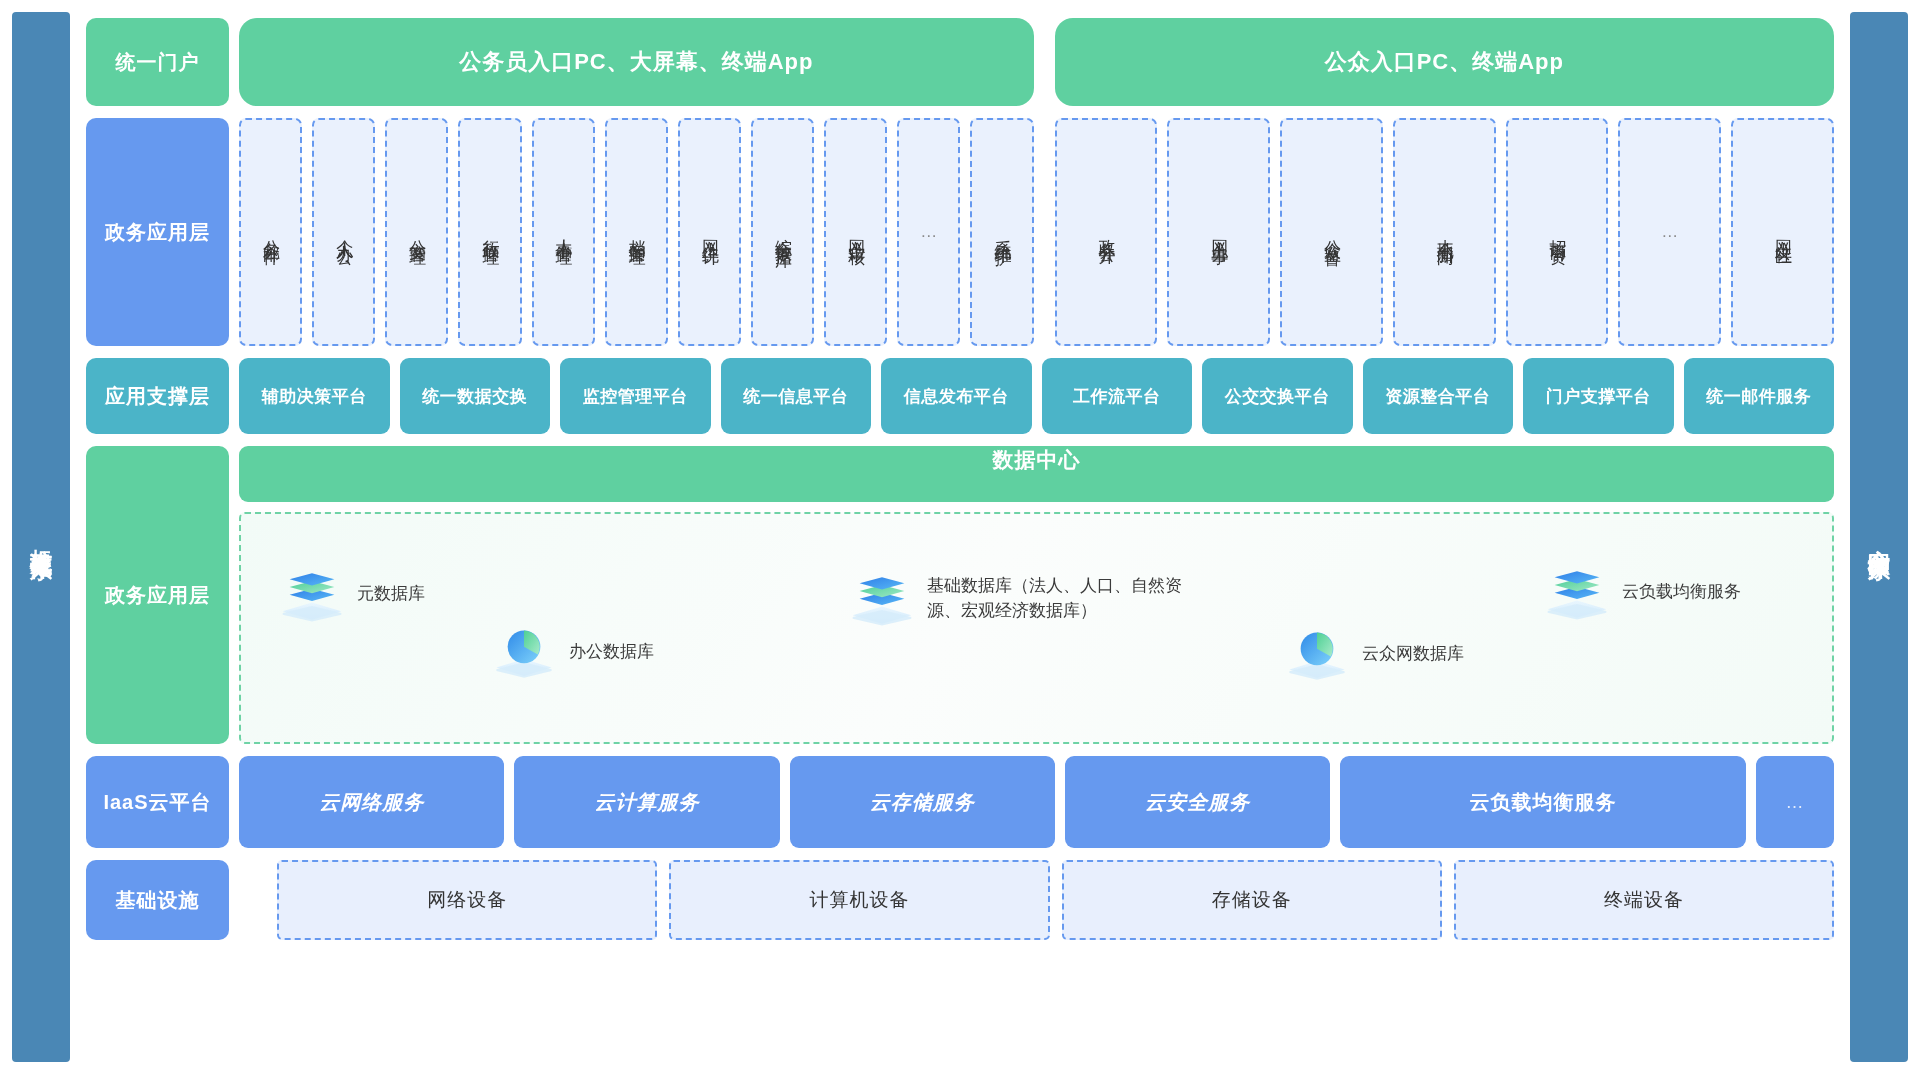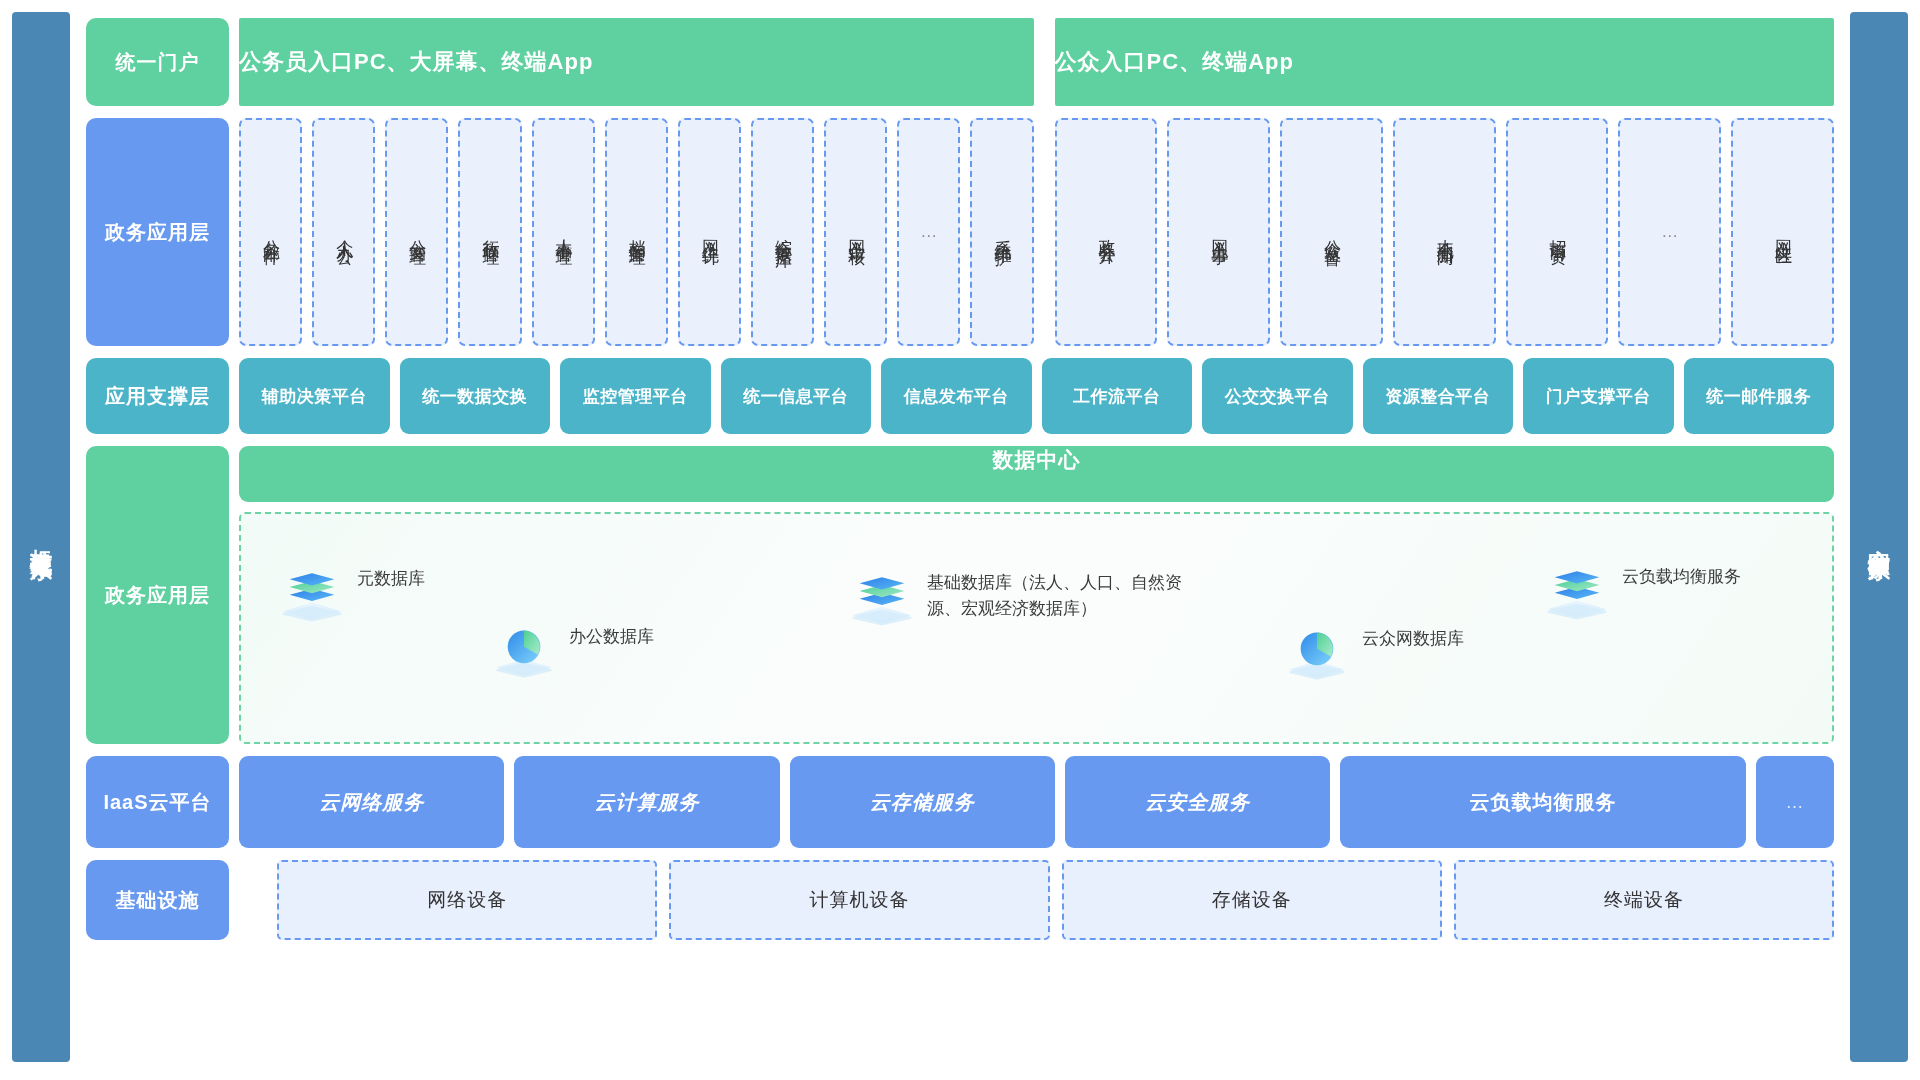--- a/index.html
+++ b/index.html
@@ -61,27 +61,27 @@
     display: flex; align-items: center; justify-content: center;
     text-align: center;
   }
   .lbl-green  { background: #5fd0a0; }
   .lbl-blue   { background: #6699ef; }
   .lbl-teal   { background: #4bb4c8; }
 
   
   .r-portal { height: 88px; }
   .portal-box {
-    border-radius: 2px;
+    border-radius: 18px;
     background: #5fd0a0;
     color: #ffffff;
     font-size: 22px;
     font-weight: 700;
     letter-spacing: 1px;
-    display: flex; align-items: center; justify-content: flex-start;
+    display: flex; align-items: center; justify-content: center;
   }
   .portal-gov { flex: 0 0 794.6px; }
   .portal-pub { flex: 1 1 auto; margin-left: 11px; }
 
   
   .r-apps { height: 228px; }
   .apps-wrap { flex: 1 1 auto; display: flex; gap: 10px; }
   .apps-group { display: flex; gap: 10px; }
   .apps-group.gov { flex: 0 0 794.6px; }
   .apps-group.pub { flex: 1 1 auto; margin-left: 11px; }
@@ -137,20 +137,21 @@
   .data-body {
     flex: 1 1 auto;
     border: 2px dashed #6fd3a6;
     border-radius: 6px;
     background: linear-gradient(125deg,#f2fbf7 0%, #fbfdfc 45%, #f3fbf7 100%);
     position: relative;
   }
   .db-item {
     position: absolute;
     display: flex;
+    align-items: center;
     gap: 14px;
   }
   .db-label {
     font-size: 17px;
     color: #3b3b3b;
     line-height: 1.5;
     max-width: 260px;
   }
   .db-icon { width: 62px; height: 56px; flex: 0 0 62px; }
 

